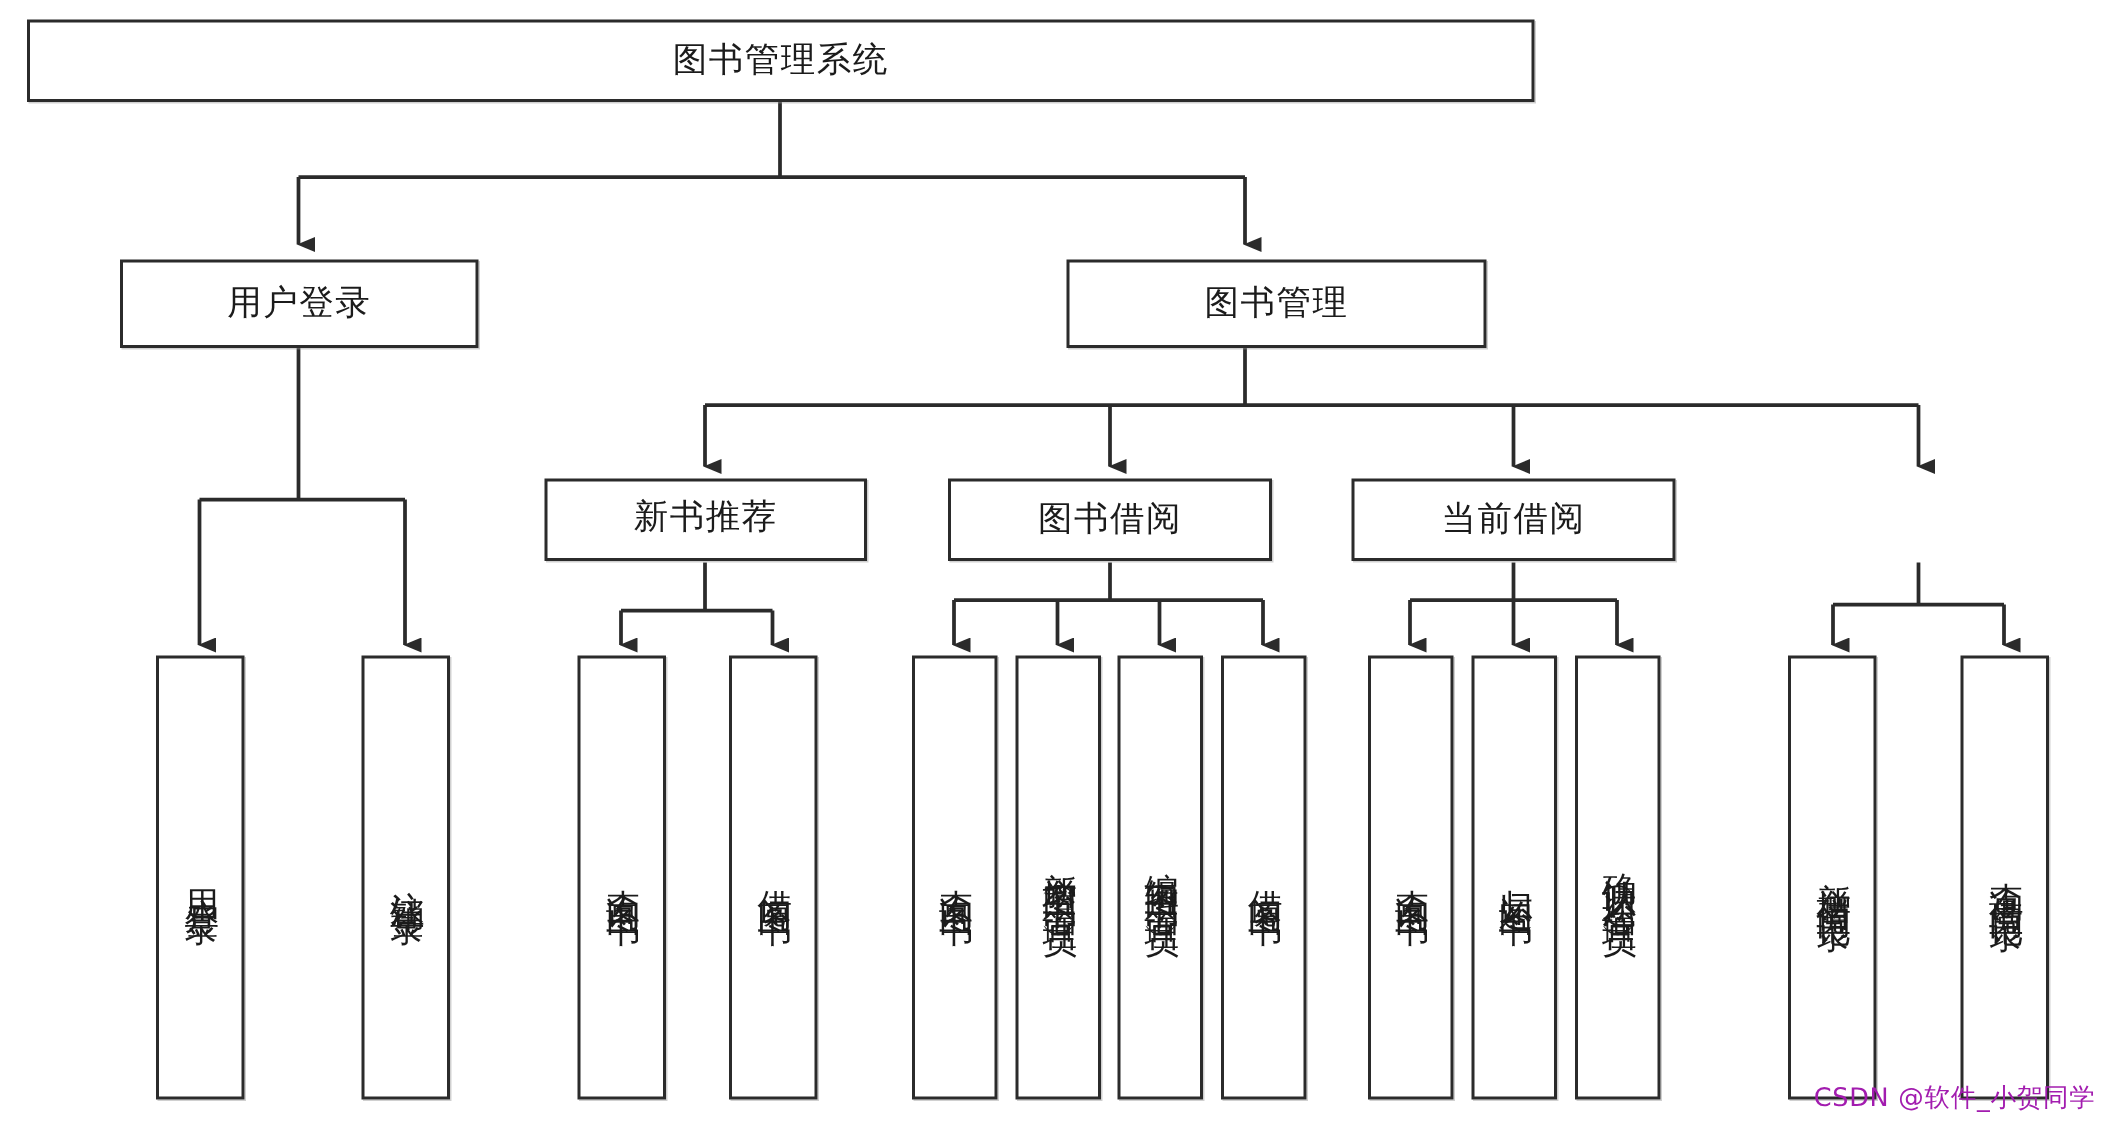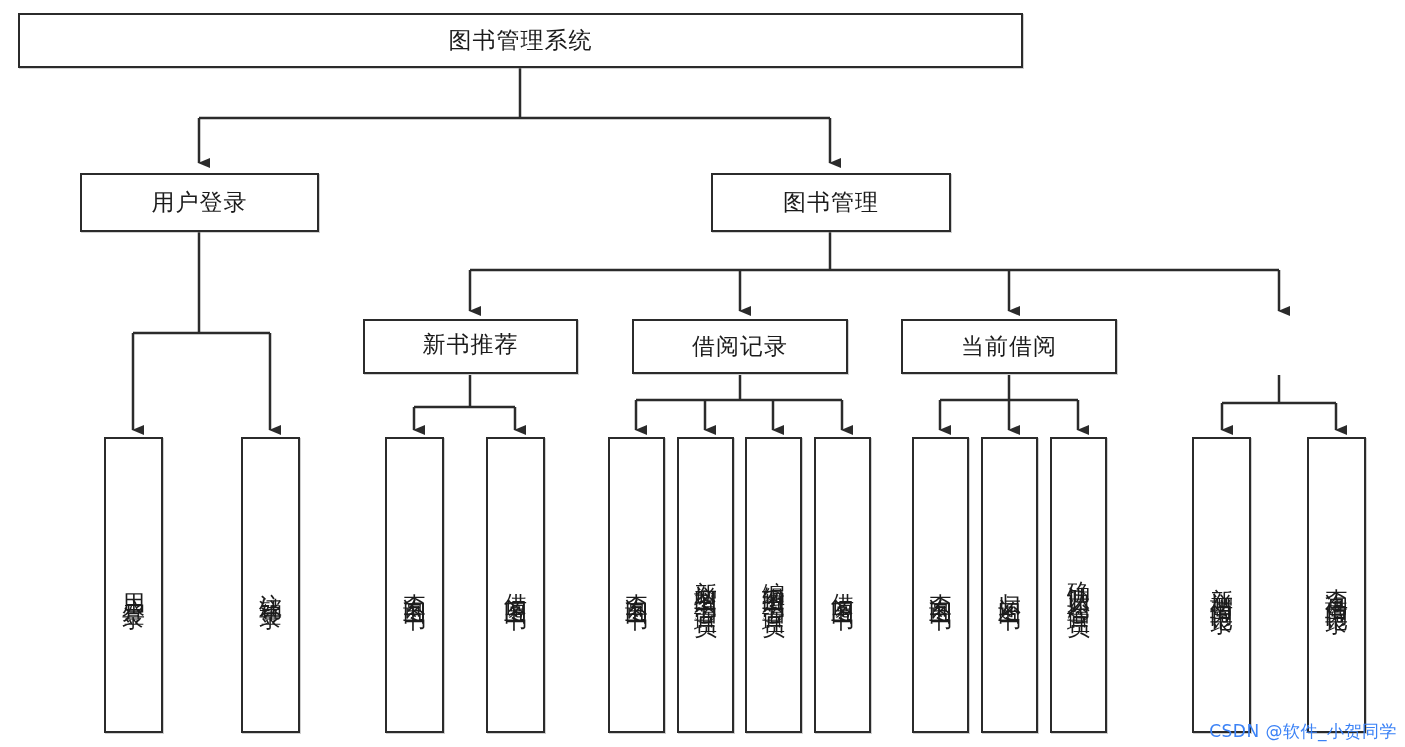--- a/index.html
+++ b/index.html
@@ -54,21 +54,21 @@
     white-space: nowrap;
     letter-spacing: 5px;
     font-size: 23px;
     line-height: 1;
   }
   #watermark {
     position: absolute;
     right: 8px;
     bottom: 4px;
     font-size: 17px;
-    color: #3b82f6;
+    color: #a21caf;
     letter-spacing: 0.5px;
     white-space: nowrap;
     pointer-events: none;
   }
 </style>
 </head>
 <body>
 
 <div id="diagram-root">
 
@@ -123,30 +123,30 @@
   </svg>
 
   <div class="node" style="left:18px; top:13px; width:1005px; height:55px;">
     <span class="node-label">图书管理系统</span>
   </div>
 
   <div class="node" style="left:80px; top:173px; width:239px; height:59px;">
     <span class="node-label">用户登录</span>
   </div>
 
-  <div class="node" style="left:711px; top:173px; width:240px; height:59px;">
+  <div class="node" style="left:711px; top:173px; width:280px; height:59px;">
     <span class="node-label">图书管理</span>
   </div>
 
   <div class="node" style="left:363px; top:319px; width:215px; height:55px;font-family:Liberation Mono, monospace;">
     <span class="node-label">新书推荐</span>
   </div>
 
   <div class="node" style="left:632px; top:319px; width:216px; height:55px;">
-    <span class="node-label">借阅记录</span>
+    <span class="node-label">图书借阅</span>
   </div>
 
   <div class="node" style="left:901px; top:319px; width:216px; height:55px;">
     <span class="node-label">当前借阅</span>
   </div>
 
 
   <div class="node leaf" style="left:104px; top:437px; width:59px; height:296px;">
     <span class="node-label">用户登录</span>
   </div>

